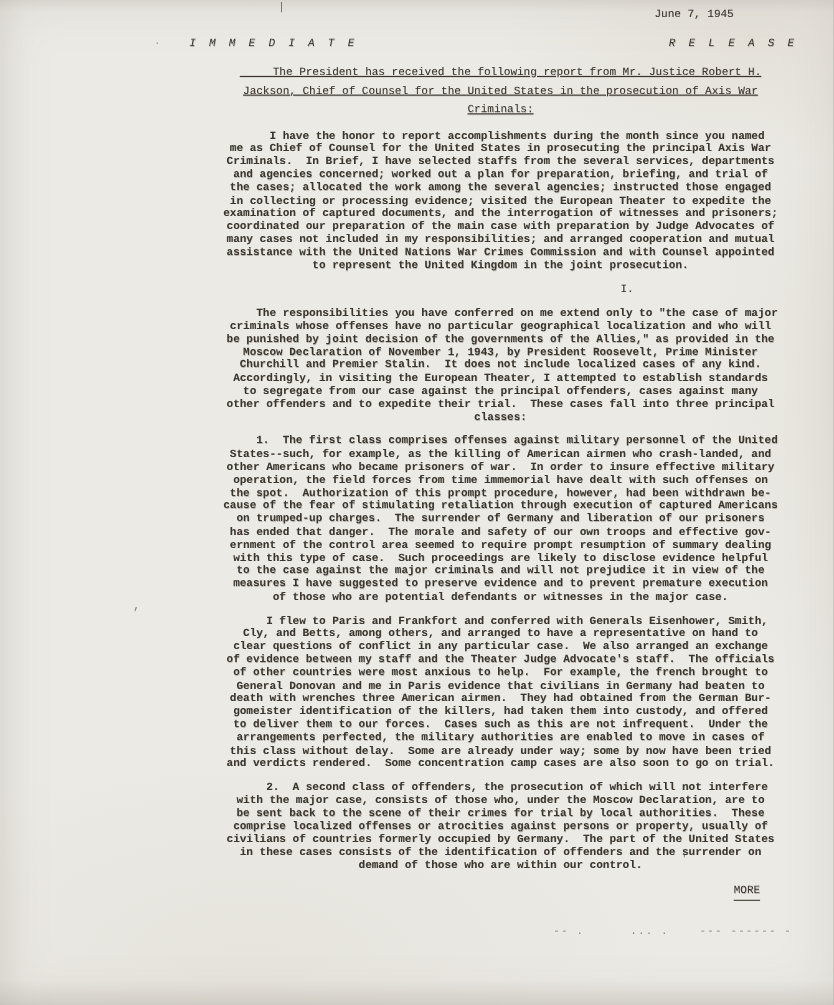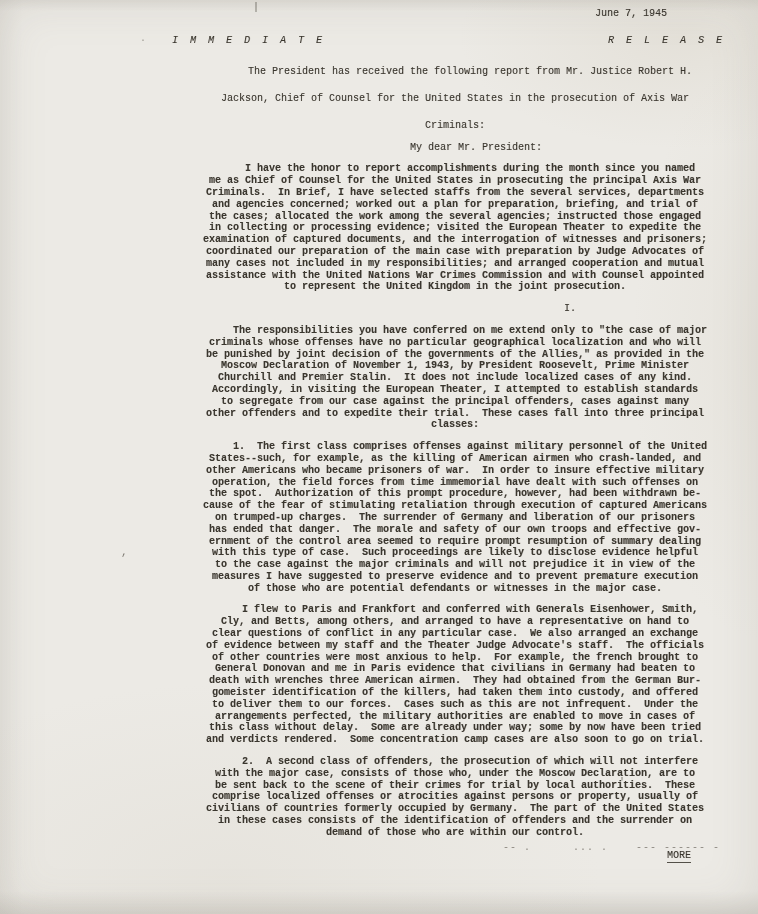--- a/index.html
+++ b/index.html
@@ -33,21 +33,21 @@
   }
   .date-line { margin: 8px 0 0 352px; white-space: pre; }
   .header-row {
     display: flex;
     justify-content: space-between;
     margin-top: 15px;
     padding: 0 36px 0 20px;
     white-space: pre;
     font-style: italic;
   }
-  .intro { white-space: pre; line-height: 27px; margin: 11px 0 0 0; }
+  .intro { white-space: pre; line-height: 17px; margin: 11px 0 0 0; text-decoration: underline; }
   .salutation { white-space: pre; margin: 3px 0 0 0; }
   .para { white-space: pre; margin: 10px 0 0 0; font-weight: bold; }
   .section-heading { margin: 10px 0 10px 230px; white-space: pre; }
   .more-line { margin: 11px 0 0 448px; }
   .more-label {
     display: inline-block;
     border-bottom: 1.2px solid rgba(58,54,46,0.85);
     padding-bottom: 1px;
     white-space: pre;
   }
@@ -83,21 +83,20 @@
 
     <div class="header-row">
       <span>I  M  M  E  D  I  A  T  E</span>
       <span>R  E  L  E  A  S  E</span>
     </div>
 
     <p class="intro">     The President has received the following report from Mr. Justice Robert H.
 Jackson, Chief of Counsel for the United States in the prosecution of Axis War
 Criminals:</p>
 
-    <p class="salutation">       My dear Mr. President:</p>
 
     <p class="para">     I have the honor to report accomplishments during the month since you named
 me as Chief of Counsel for the United States in prosecuting the principal Axis War
 Criminals.  In Brief, I have selected staffs from the several services, departments
 and agencies concerned; worked out a plan for preparation, briefing, and trial of
 the cases; allocated the work among the several agencies; instructed those engaged
 in collecting or processing evidence; visited the European Theater to expedite the
 examination of captured documents, and the interrogation of witnesses and prisoners;
 coordinated our preparation of the main case with preparation by Judge Advocates of
 many cases not included in my responsibilities; and arranged cooperation and mutual

